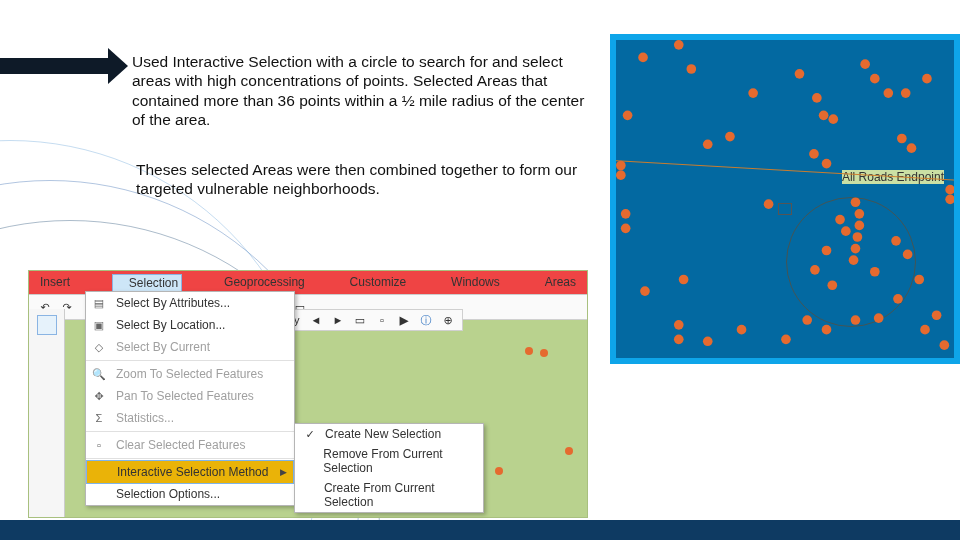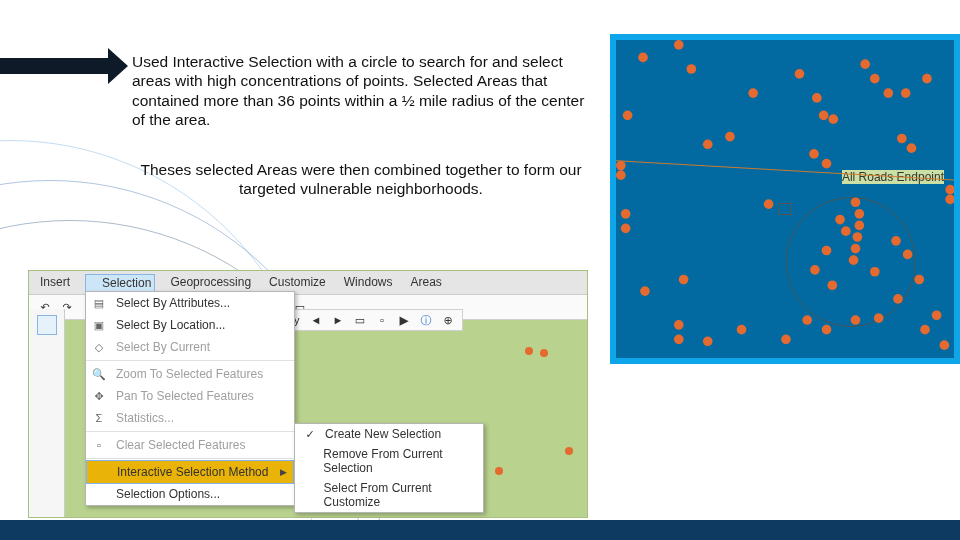--- a/index.html
+++ b/index.html
@@ -7,25 +7,25 @@
 
   
   .deco { position: absolute; left: -260px; bottom: -260px; width: 620px; height: 620px; border-radius: 50%; border: 1px solid #1f5aa6; opacity: .35; }
   .deco.d2 { left: -240px; bottom: -300px; border-color: #0d3b66; }
   .deco.d3 { left: -300px; bottom: -220px; border-color: #5a9bd4; }
   .deco-bar { position: absolute; top: 58px; left: 0; width: 110px; height: 16px; background: #0e1a28; }
   .deco-arrow { position: absolute; top: 48px; left: 108px; width: 0; height: 0; border-top: 18px solid transparent; border-bottom: 18px solid transparent; border-left: 20px solid #0e1a28; }
   .bottom-bar { position: absolute; left: 0; right: 0; bottom: 0; height: 20px; background: #0e3a62; }
 
   .para1 { position: absolute; top: 52px; left: 132px; width: 455px; font-size: 15.5px; line-height: 1.25; color: #111; }
-  .para2 { position: absolute; top: 160px; left: 136px; width: 450px; font-size: 15.5px; line-height: 1.25; color: #111; text-align: center; }
+  .para2 { position: absolute; top: 160px; left: 136px; width: 450px; font-size: 15.5px; line-height: 1.25; color: #111; }
 
   
   .arcmap { position: absolute; top: 270px; left: 28px; width: 560px; height: 248px; background: #b9d28e; border: 1px solid #a8c07e; font-family: "Segoe UI", Tahoma, sans-serif; font-size: 12px; color: #333; }
-  .menubar { display: flex; gap: 12px; padding: 3px 8px 2px; background: #e5e5e5; border-bottom: 1px solid #ccc; }
+  .menubar { display: flex; gap: 0; padding: 3px 8px 2px; background: #ef4444; border-bottom: 1px solid #ccc; justify-content: space-between; }
   .menubar span { padding: 1px 3px; }
   .menubar .active { background: #cde6f7; border: 1px solid #8ab4e3; padding-left: 16px; }
   .toolbar { display: flex; align-items: center; gap: 6px; padding: 3px 8px; background: #fafafa; border-bottom: 1px solid #d0d0d0; }
   .toolrow2 { position: absolute; top: 38px; left: 250px; display: flex; gap: 6px; align-items: center; background: #fafafa; border: 1px solid #d0d0d0; padding: 2px 6px; }
   .tb-ico { width: 16px; height: 16px; display: inline-flex; align-items: center; justify-content: center; font-size: 11px; }
   .scalebox { width: 95px; height: 18px; border: 1px solid #bbb; background: #fff; display: inline-block; font-size: 11px; padding-left: 4px; line-height: 16px; color: #888; }
 
   .toc { position: absolute; top: 38px; left: 0; width: 36px; bottom: 0; background: #f6f6f6; border-right: 1px solid #ccc; }
   .toc-btn { width: 20px; height: 20px; margin: 6px auto; border: 1px solid #8ab4e3; background: #e6f2fb; }
 
@@ -157,21 +157,21 @@
     <div class="sm-item">
       <span class="sm-check">✓</span>
       <span>Create New Selection</span>
     </div>
     <div class="sm-item">
       <span class="sm-check"></span>
       <span>Remove From Current Selection</span>
     </div>
     <div class="sm-item">
       <span class="sm-check"></span>
-      <span>Select From Current Customize</span>
+      <span>Create From Current Selection</span>
     </div>
   </div>
 </div>
 
 <div class="mappanel">
   <span class="label">All Roads Endpoint</span>
   <div class="sel-sq"></div>
   <div class="sel-circle"></div>
   <svg class="scatter-pts" viewBox="0 0 350 330">
 

